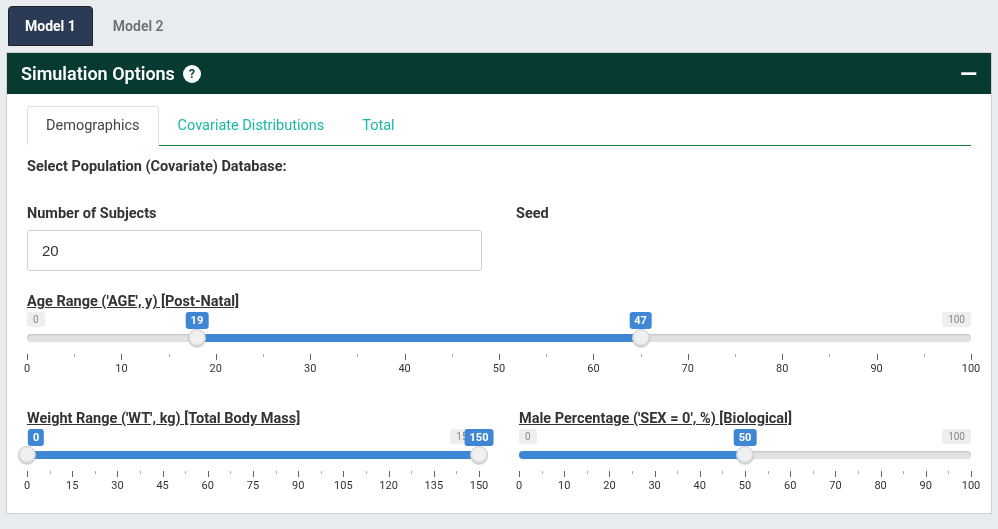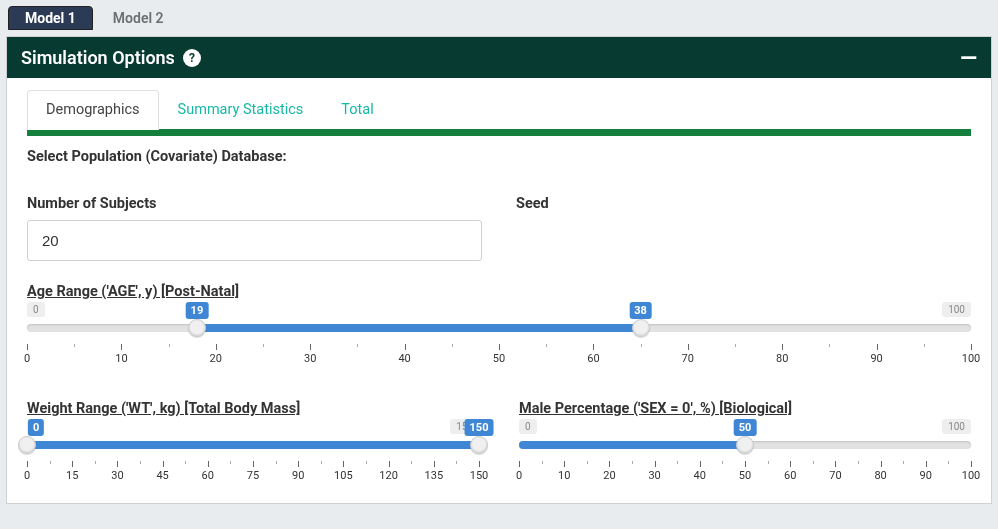--- a/index.html
+++ b/index.html
@@ -18,21 +18,21 @@
     position: relative;
   }
 
   .model-tabs {
     display: flex;
     gap: 3px;
     margin-bottom: 6px;
     padding-left: 2px;
   }
   .model-tab {
-    padding: 3px 16px;
+    padding: 11px 16px;
     font-size: 14px;
     font-weight: 600;
     color: #6c6f72;
     border-radius: 4px 4px 0 0;
     border: 1px solid transparent;
     cursor: pointer;
   }
   .model-tab.active {
     background: #2b3b55;
     border: 1px solid #222;
@@ -81,21 +81,21 @@
     line-height: 10px;
     cursor: pointer;
   }
 
   .panel-body {
     padding: 12px 20px 20px 20px;
   }
 
   .inner-tabs {
     display: flex;
-    border-bottom: 7px solid #15803d;
+    border-bottom: 1px solid #15803d;
     margin-bottom: 6px;
     position: relative;
     text-align: center;
   }
   .inner-tab {
     padding: 10px 18px;
     font-size: 14.5px;
     color: #1abc9c;
     color: #19b394;
     color: #17a589;
@@ -267,21 +267,21 @@
         <span class="panel-title">Simulation Options</span>
         <span class="help-badge">?</span>
       </div>
       <span class="collapse-dash">—</span>
     </div>
 
     <div class="panel-body">
 
       <div class="inner-tabs">
         <div class="inner-tab active">Demographics</div>
-        <div class="inner-tab inactive">Summary Statistics</div>
+        <div class="inner-tab inactive">Covariate Distributions</div>
         <div class="inner-tab inactive">Total</div>
       </div>
 
       <div class="section-label">Select Population (Covariate) Database:</div>
 
       <div class="two-col">
         <div class="col">
           <div class="section-label">Number of Subjects</div>
           <input class="text-input" value="20" style="">
         </div>
@@ -289,21 +289,21 @@
           <div class="section-label">Seed</div>
         </div>
       </div>
 
       <div class="slider-block">
         <div class="section-label">Age Range ('AGE', y) [Post-Natal]</div>
         <div class="slider-rail-wrap">
           <span class="endpoint-badge left">0</span>
           <span class="endpoint-badge right">100</span>
           <span class="value-badge" id="age-low-badge" style="left: 18%;">19</span>
-          <span class="value-badge" id="age-high-badge" style="left: 65%;">38</span>
+          <span class="value-badge" id="age-high-badge" style="left: 65%;">47</span>
           <div class="rail"></div>
           <div class="rail-fill" id="age-fill" style="left: 18%; width: 47%;"></div>
           <div class="handle" id="age-h1" style="left: 18%;"></div>
           <div class="handle" id="age-h2" style="left: 65%;"></div>
         </div>
         <div class="ticks" id="age-ticks">
             <div class="tick" style="left: 0%;"></div>
             <div class="tick-label" style="left: 0%;">0</div>
             <div class="tick minor" style="left: 5%;"></div>
             <div class="tick" style="left: 10%;"></div>

